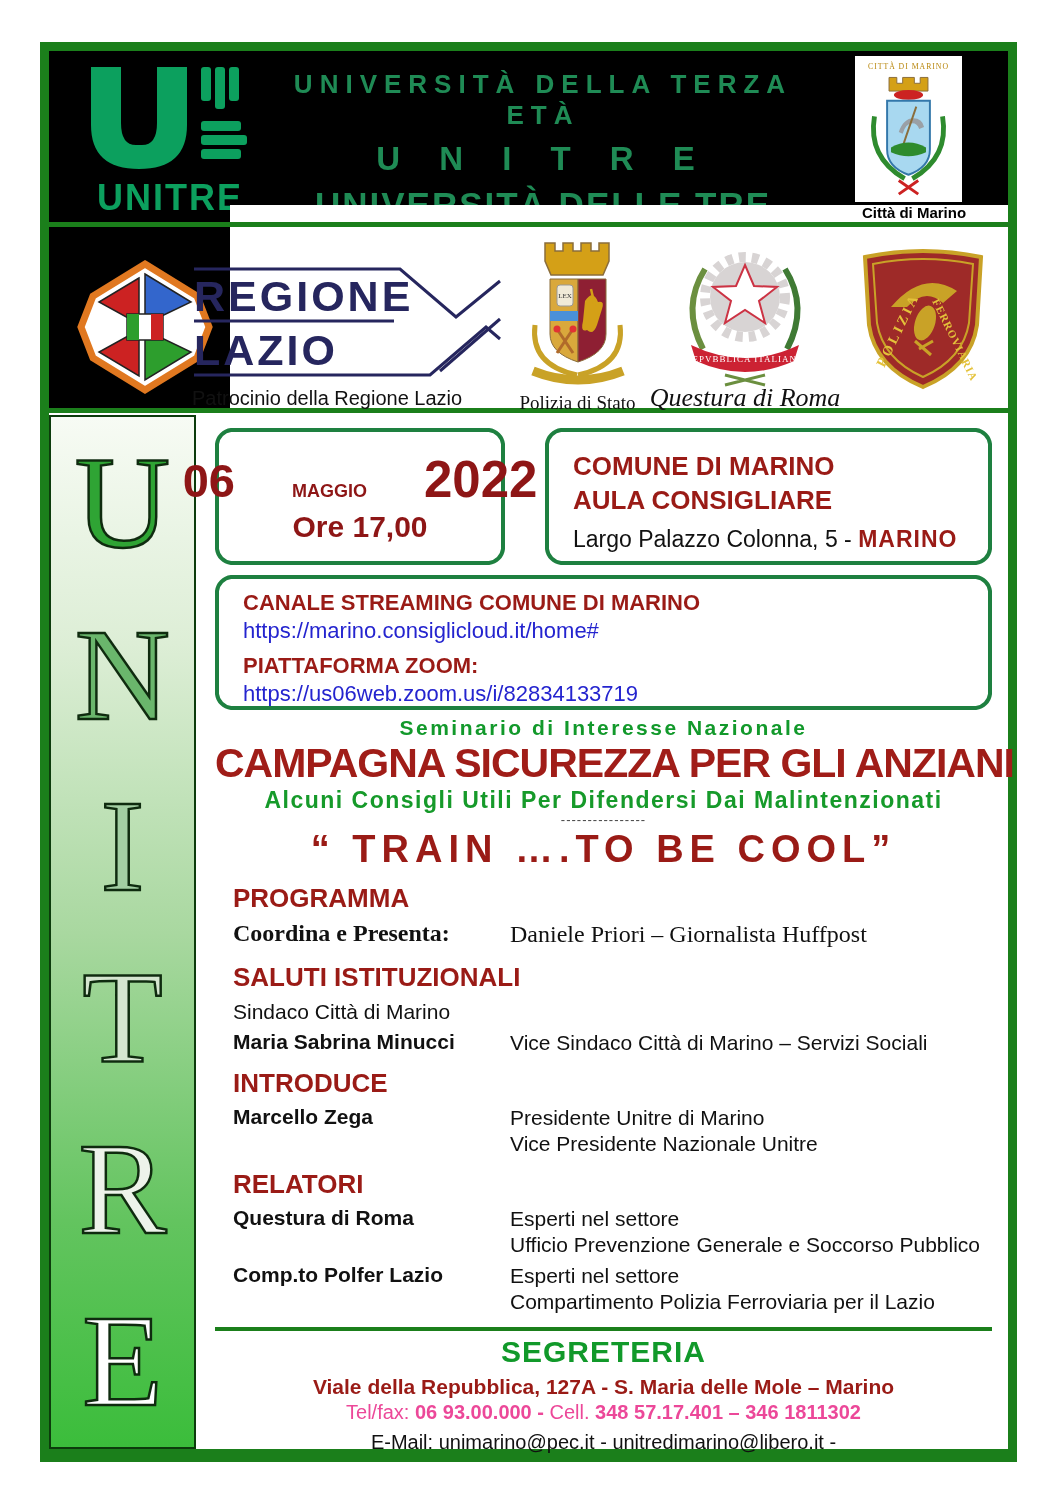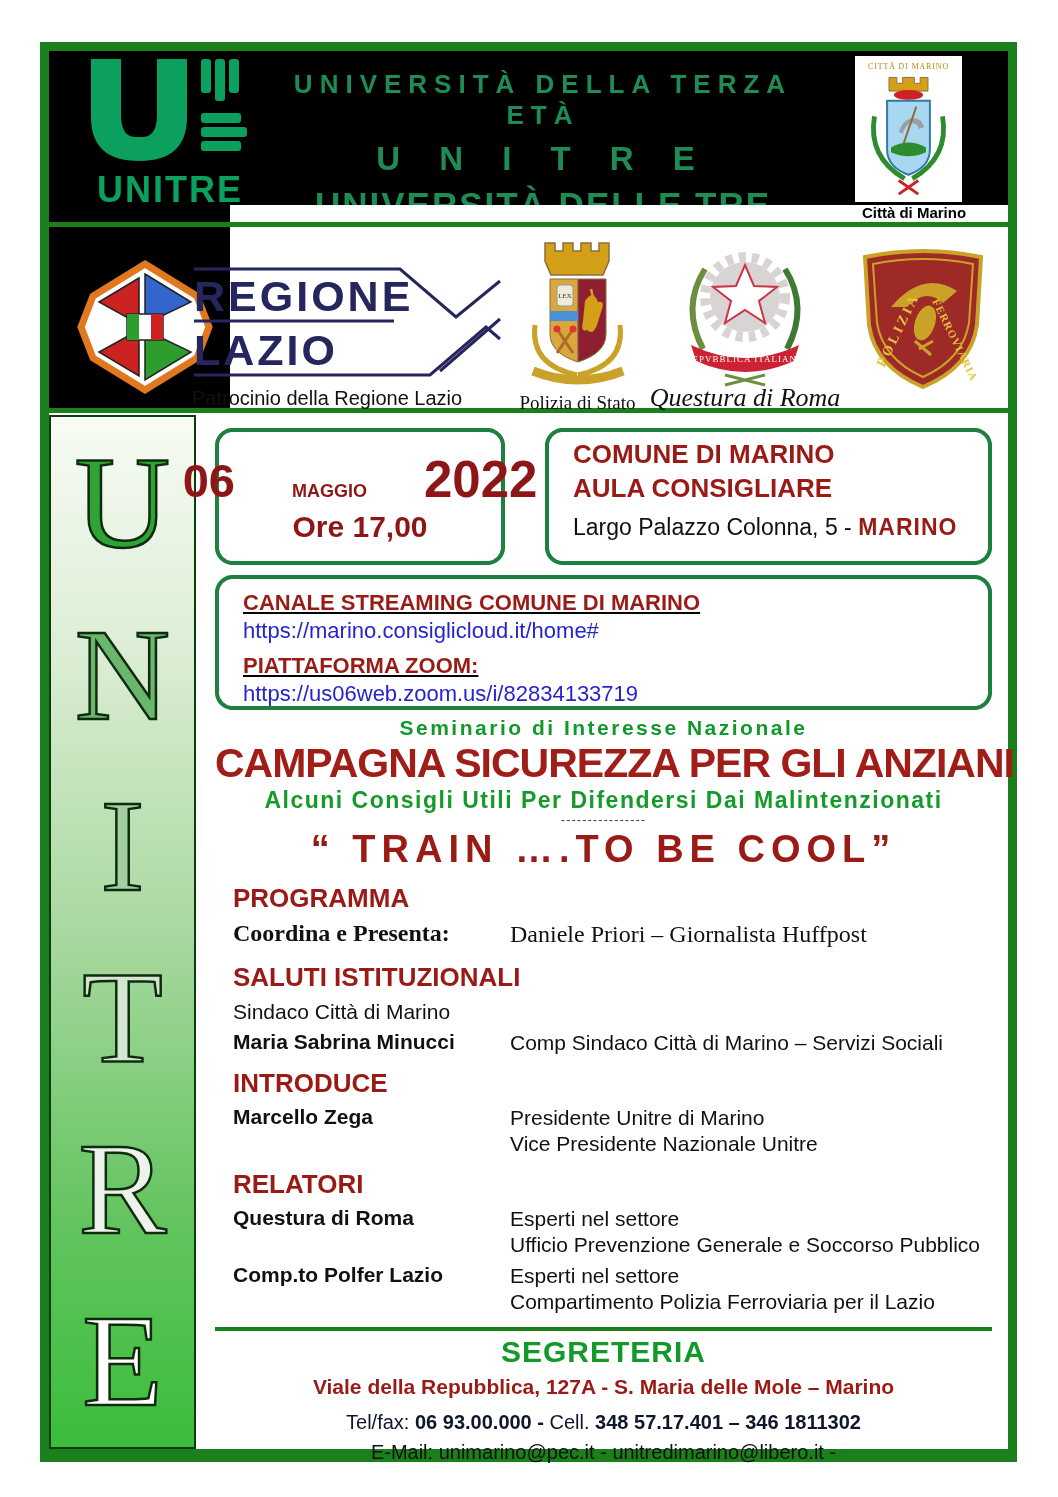--- a/index.html
+++ b/index.html
@@ -4,21 +4,21 @@
 <style>
   html,body{margin:0;padding:0;background:#fff;}
   body{font-family:"Liberation Sans",sans-serif;}
   .page{position:relative;width:959px;height:1398px;background:#fff;
         border:9px solid #1b7f1b;border-bottom-width:13px;margin:42px 0 35px 40px;
         box-shadow:inset -3px 0 0 #000;}
   
   .header{position:relative;height:357px;background:#000;border-bottom:5px solid #1b7f1b;}
   .whiteband{position:absolute;left:181px;top:154px;right:0;bottom:0;background:#fff;}
   .hdr-divider{position:absolute;top:171px;left:0;right:0;height:5px;background:#1b7f1b;z-index:5;}
-  .unitre-logo{position:absolute;left:36px;top:4px;width:170px;text-align:center;}
+  .unitre-logo{position:absolute;left:36px;top:12px;width:170px;text-align:center;}
   .unitre-word{color:#0ca05e;font-weight:bold;font-size:36px;letter-spacing:2px;margin-top:2px;}
   .hdr-titles{position:absolute;left:244px;top:18px;width:500px;text-align:center;color:#1f8b55;}
   .hdr-line1{font-size:26px;font-weight:600;letter-spacing:7px;}
   .hdr-acro{font-size:33px;font-weight:bold;letter-spacing:15px;margin-top:9px;}
   .hdr-line2{font-size:35px;font-weight:bold;letter-spacing:2px;margin-top:7px;}
   .hdr-line3{font-size:22px;font-weight:600;margin-top:8px;}
   .marino-box{position:absolute;left:806px;top:5px;width:107px;height:146px;background:#fff;}
   .marino-caption{position:absolute;top:153px;left:790px;width:150px;font-size:15px;font-weight:bold;color:#000;z-index:6;text-align:center;}
   .regione-emblem{position:absolute;left:26px;top:207px;}
   .regione-wordmark{position:absolute;left:143px;top:210px;}
@@ -39,28 +39,28 @@
               font-weight:normal;-webkit-text-stroke:2.5px #0f2b0f;}
   .L0{color:#2fa434;} .L1{color:#6ab66c;} .L2{color:#a3cfa3;} .L3{color:#d5e6d0;} .L4{color:#edf3ea;} .L5{color:#ffffff;}
   .content{position:relative;margin-left:166px;width:777px;}
   
   .plaque{position:relative;}
   .plaque>svg.frame{position:absolute;left:0;top:0;width:100%;height:100%;}
   .plaque>.inner{position:relative;z-index:1;}
   .boxes-row{display:flex;gap:40px;padding-top:15px;}
   .date-box{width:290px;height:137px;}
   .venue-box{width:447px;height:137px;}
-  .stream-box{width:777px;height:135px;margin-top:10px;text-decoration:underline;}
+  .stream-box{width:777px;height:135px;margin-top:10px;}
   .date-inner{height:137px;display:flex;flex-direction:column;align-items:center;justify-content:center;color:#8e1616;}
   .date-l1{display:flex;align-items:baseline;gap:48px;}
   .d-day{font-size:47px;font-weight:bold;}
   .d-mon{font-size:18px;font-weight:bold;margin:8px 9px;}
   .d-year{font-size:51px;font-weight:bold;}
   .d-time{font-size:30px;font-weight:bold;margin-top:0px;}
-  .venue-inner{padding:10px 0 0 28px;}
+  .venue-inner{padding:22px 0 0 28px;}
   .v-line{font-size:26px;font-weight:bold;color:#9a1b16;line-height:1.3;}
   .v-addr{font-size:23px;color:#111;margin-top:8px;}
   .v-city{font-weight:bold;color:#9a1b16;letter-spacing:1px;}
   .stream-inner{padding:15px 0 0 28px;}
   .s-label{font-size:22px;font-weight:bold;color:#9a1b16;}
   .s-url{font-size:22px;color:#2424cf;text-decoration:none;display:inline-block;margin:2px 0 9px;}
   
   .kicker{margin-top:6px;text-align:center;font-size:21px;font-weight:bold;color:#12992b;letter-spacing:2.5px;}
   .sem-title{text-align:center;font-size:41px;font-weight:bold;color:#a01d18;letter-spacing:-1px;white-space:nowrap;}
   .sem-sub{text-align:center;font-size:23px;font-weight:bold;color:#169a2a;letter-spacing:1.5px;}
@@ -69,21 +69,21 @@
   
   .sec-head{margin:12px 0 2px 18px;font-size:26px;font-weight:bold;color:#9a1b16;}
   .prow{display:grid;grid-template-columns:277px 1fr;padding-left:18px;margin-top:6px;font-size:21px;color:#111;}
   .prow .lbl{font-weight:bold;}
   .prow .val div{line-height:1.23;}
   .prow.serif{font-family:"Liberation Serif",serif;font-size:24px;}
   
   .foot-hr{height:4px;background:#1b7f1b;margin-top:12px;}
   .seg-head{margin-top:4px;text-align:center;font-size:30px;font-weight:bold;color:#11992a;letter-spacing:1px;}
   .seg-addr{margin-top:6px;text-align:center;font-size:21px;font-weight:bold;color:#9a1b16;}
-  .seg-tel{text-align:center;font-size:20px;color:#0f172a;margin-top:12px;}
+  .seg-tel{text-align:center;font-size:20px;color:#ec4899;margin-top:2px;}
   .seg-tel b{font-weight:bold;}
   .seg-mail{text-align:center;font-size:20px;color:#111;margin-top:7px;}
 </style>
 </head>
 <body>
 
 <div class="page">
 
   <div class="header">
 
@@ -276,21 +276,21 @@
 
       <div class="sec-head">SALUTI ISTITUZIONALI</div>
       <div class="prow">
         <div class="val">
             <div>Sindaco Città di Marino</div>
           </div>
       </div>
       <div class="prow">
         <div class="lbl">Maria Sabrina Minucci</div>
         <div class="val">
-            <div>Comp Sindaco Città di Marino – Servizi Sociali</div>
+            <div>Vice Sindaco Città di Marino – Servizi Sociali</div>
           </div>
       </div>
 
       <div class="sec-head">INTRODUCE</div>
       <div class="prow">
         <div class="lbl">Marcello Zega</div>
         <div class="val">
           <div>Presidente Unitre di Marino</div>
           <div>Vice Presidente Nazionale Unitre</div>
         </div>

